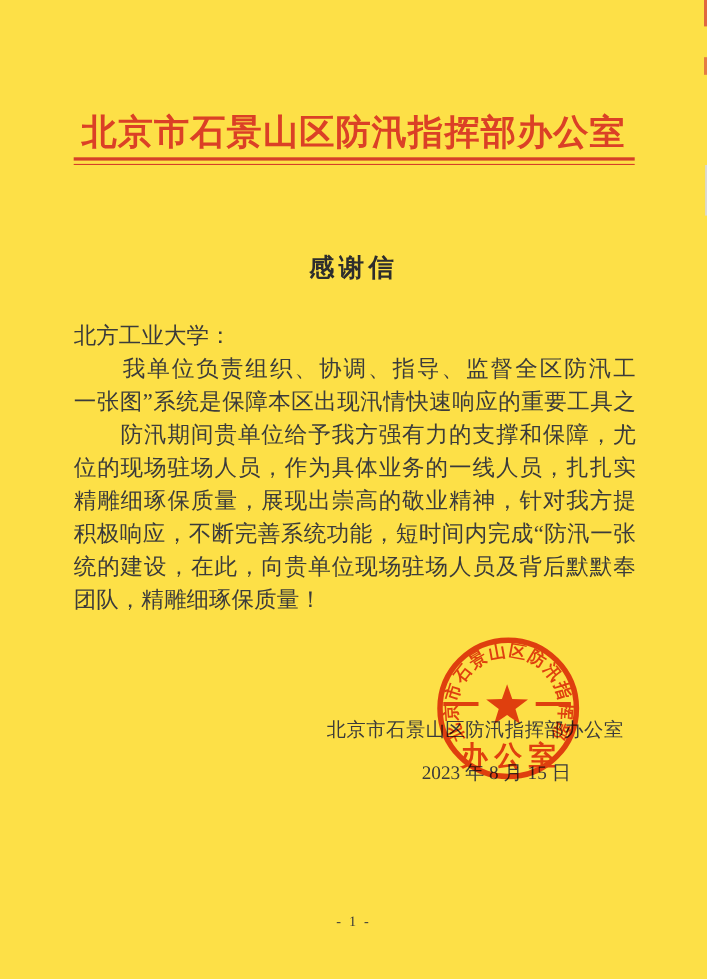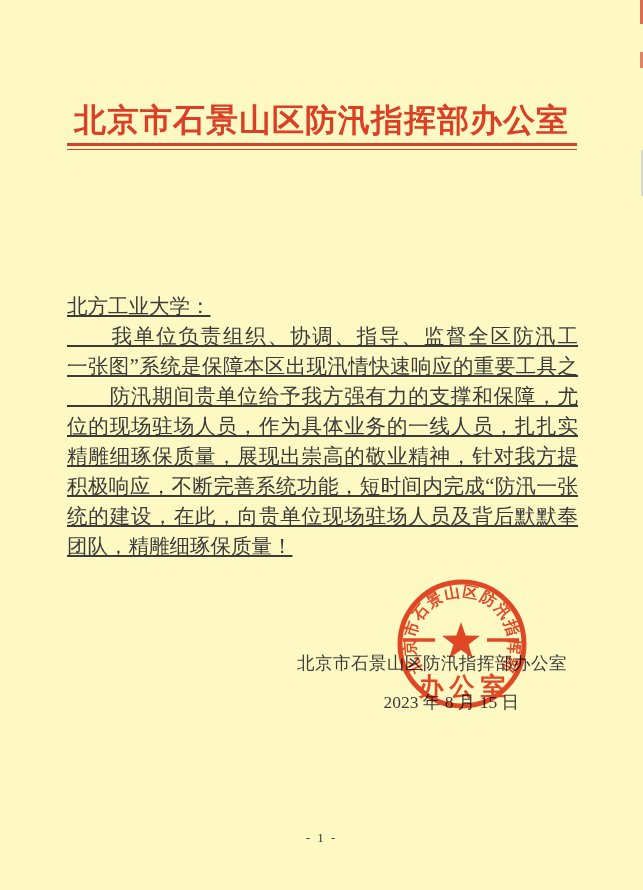--- a/index.html
+++ b/index.html
@@ -3,21 +3,21 @@
 <meta charset="utf-8">
 <style>
   html, body { margin: 0; padding: 0; }
   body {
     width: 643px; height: 890px;
     background: #fdfdfc;
     position: relative;
     font-family: "Liberation Serif", "DejaVu Serif", serif;
     overflow: hidden;
   }
-  .page { position: absolute; inset: 0; background: #fef9c3; }
+  .page { position: absolute; inset: 0; background: #fde047; }
 
   .letterhead {
     position: absolute; top: 99px; left: 0; width: 100%;
     text-align: center;
     font-size: 32px; font-weight: bold;
     color: #db4026; letter-spacing: 1px;
     white-space: nowrap;
   }
   .rule-thick {
     position: absolute; top: 143px; left: 67px; width: 510px; height: 3px;
@@ -32,21 +32,21 @@
     position: absolute; top: 228px; left: 0; width: 100%;
     text-align: center;
     font-size: 23px; font-weight: bold; letter-spacing: 4px;
     color: #2d2d2d;
   }
 
   .body-text {
     position: absolute; top: 291px; left: 67px; width: 511px;
     font-size: 20.5px; line-height: 30px; color: #3b3b3b;
   }
-  .body-text .line { height: 30px; white-space: nowrap; text-decoration: underline; }
+  .body-text .line { height: 30px; white-space: nowrap; }
   .body-text .jline {
     white-space: normal;
     text-align: justify;
     text-align-last: justify;
     text-justify: inter-character;
     overflow: hidden;
   }
 
   .signature {
     position: absolute; top: 651px; right: 76px;
@@ -79,20 +79,21 @@
 </head>
 <body>
 
 <div class="page">
 
   <div class="letterhead">北京市石景山区防汛指挥部办公室</div>
 
   <div class="rule-thick"></div>
   <div class="rule-thin"></div>
 
+  <div class="doc-title">感谢信</div>
 
   <div class="body-text">
     <div class="line">北方工业大学：</div>
     <div class="line jline">　　我单位负责组织、协调、指导、监督全区防汛工作，“防汛</div>
     <div class="line jline">一张图”系统是保障本区出现汛情快速响应的重要工具之一。</div>
     <div class="line jline">　　防汛期间贵单位给予我方强有力的支撑和保障，尤其是贵单</div>
     <div class="line jline">位的现场驻场人员，作为具体业务的一线人员，扎扎实实做工作，</div>
     <div class="line jline">精雕细琢保质量，展现出崇高的敬业精神，针对我方提出的需求，</div>
     <div class="line jline">积极响应，不断完善系统功能，短时间内完成“防汛一张图”系</div>
     <div class="line jline">统的建设，在此，向贵单位现场驻场人员及背后默默奉献的研发</div>

